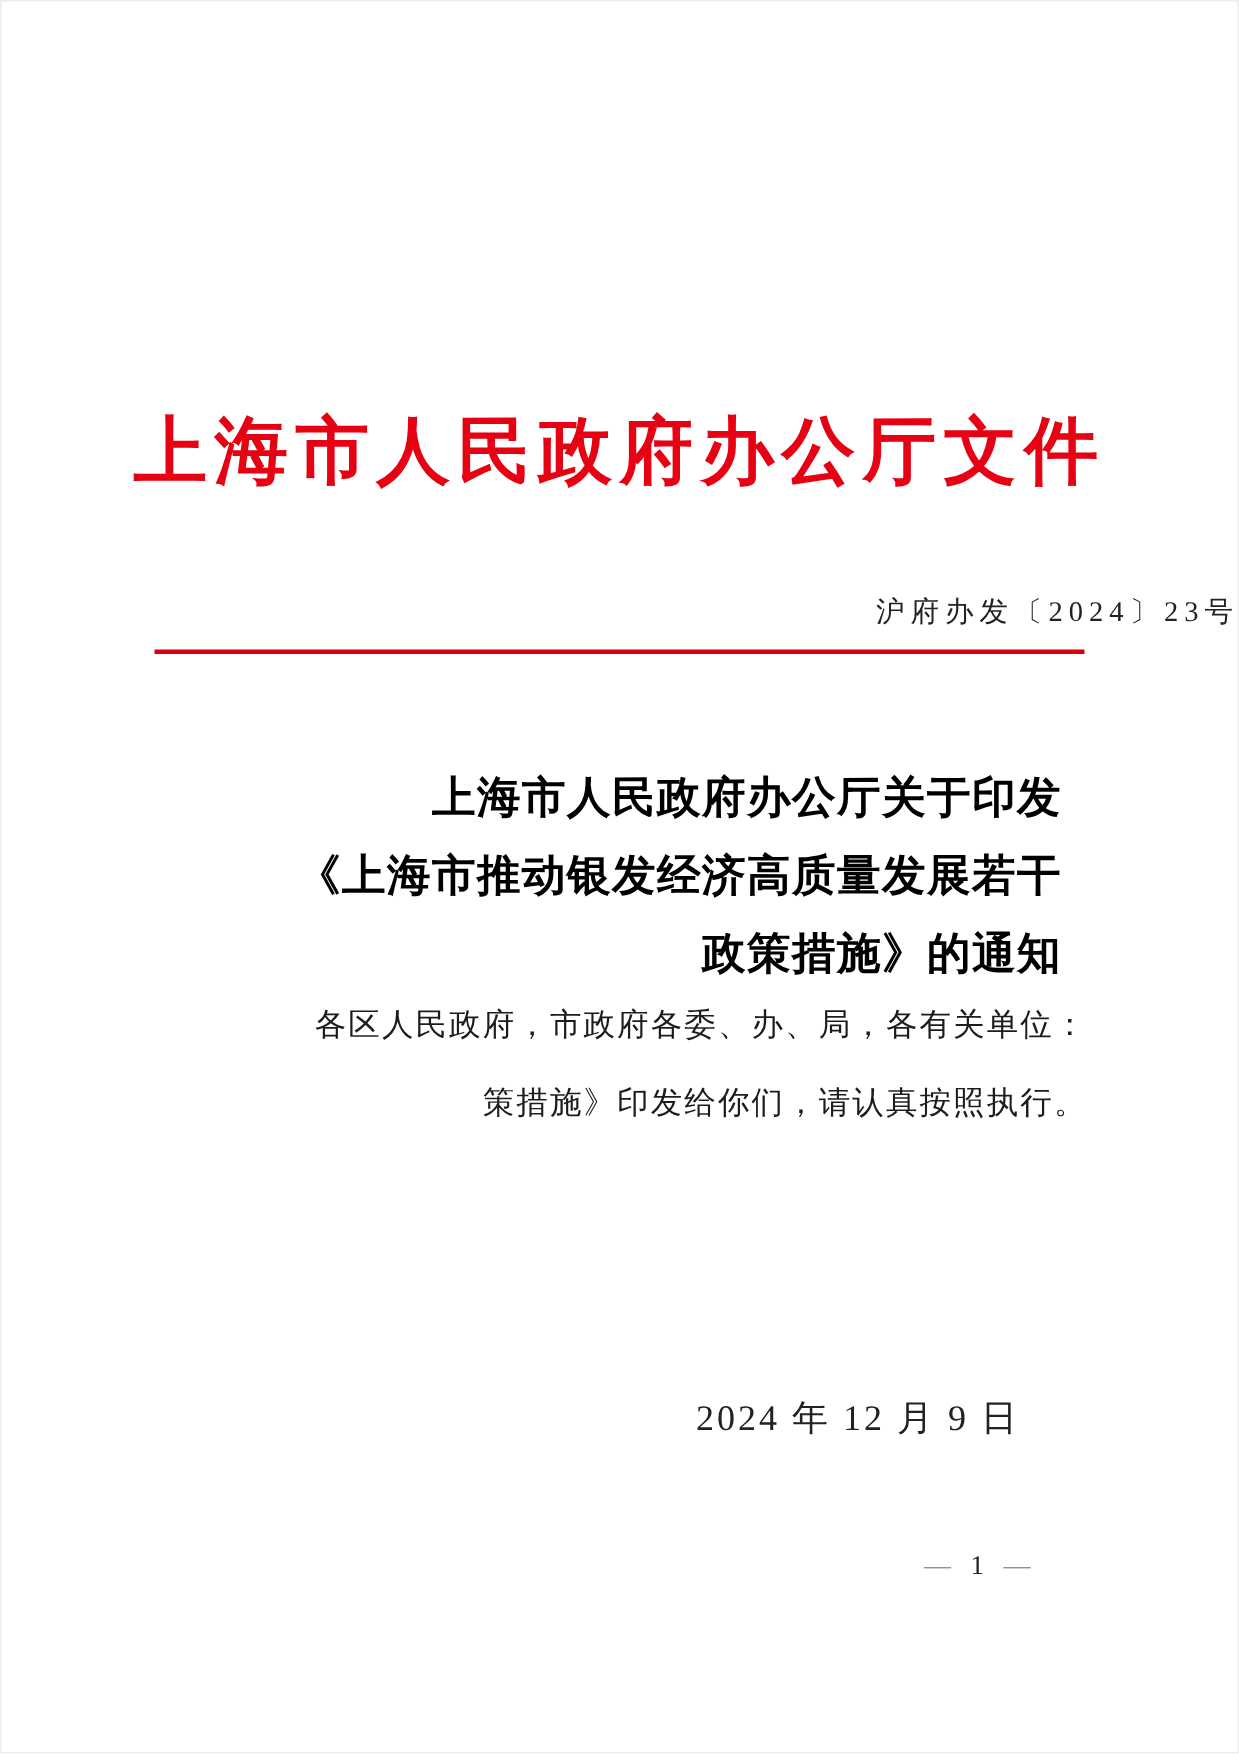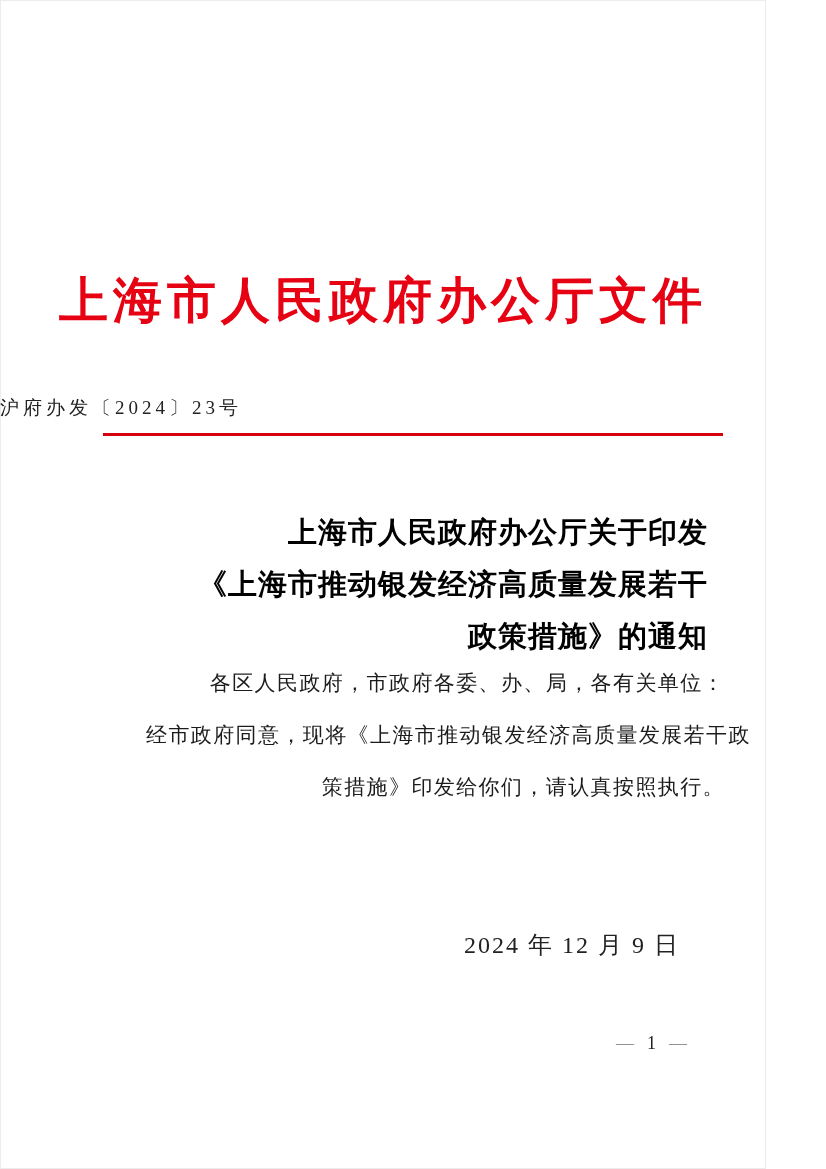--- a/index.html
+++ b/index.html
@@ -2,21 +2,21 @@
 <html><head>
 <meta charset="utf-8">
 <style>
   html, body {
     margin: 0;
     padding: 0;
     background: #ffffff;
   }
   .page {
     position: relative;
-    width: 766px;
+    width: 826px;
     height: 1169px;
     background: #ffffff;
     box-shadow: inset 0 0 0 1px #ececec;
     overflow: hidden;
     font-family: "Liberation Serif", "DejaVu Serif", serif;
     color: #1a1a1a;
   }
   
   .letterhead {
     position: absolute;
@@ -29,21 +29,21 @@
     letter-spacing: 5px;
     color: #e60113;
     white-space: nowrap;
   }
   
   .doc-number {
     position: absolute;
     top: 395px;
     left: 0;
     width: 100%;
-    text-align: left;
+    text-align: right;
     font-size: 19px;
     font-weight: 400;
     letter-spacing: 4px;
     color: #222222;
     white-space: nowrap;
   }
   
   .red-rule {
     position: absolute;
     top: 433px;
@@ -139,21 +139,20 @@
   <div class="red-rule"></div>
 
   <div class="doc-title">
     <div class="title-line">上海市人民政府办公厅关于印发</div>
     <div class="title-line">《上海市推动银发经济高质量发展若干</div>
     <div class="title-line">政策措施》的通知</div>
   </div>
 
   <div class="body-text">
     <div class="body-line">各区人民政府，市政府各委、办、局，各有关单位：</div>
-    <div class="body-line indent">经市政府同意，现将《上海市推动银发经济高质量发展若干政</div>
     <div class="body-line">策措施》印发给你们，请认真按照执行。</div>
   </div>
 
   <div class="sign-date">2024 年 12 月 9 日</div>
 
 
   <div class="page-footer">
     <span class="dash">—</span>
     <span class="num">1</span>
     <span class="dash">—</span>

